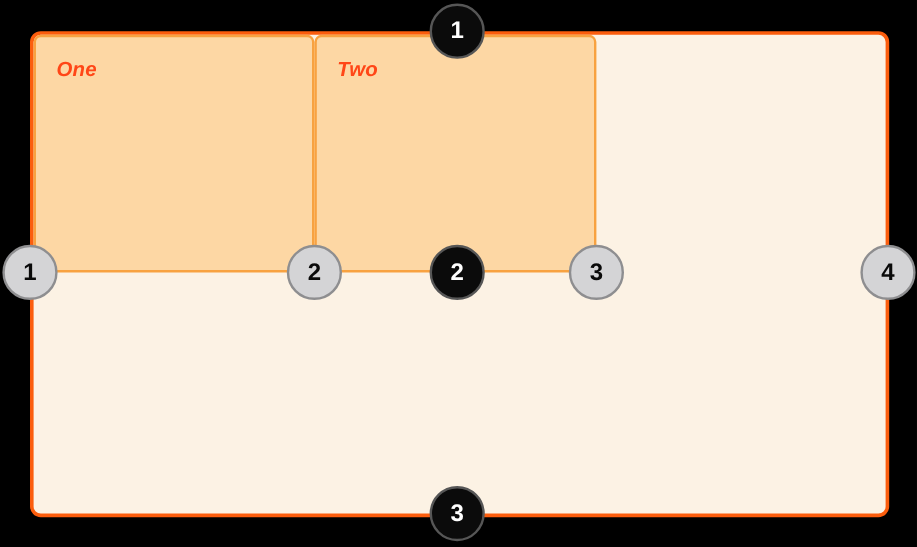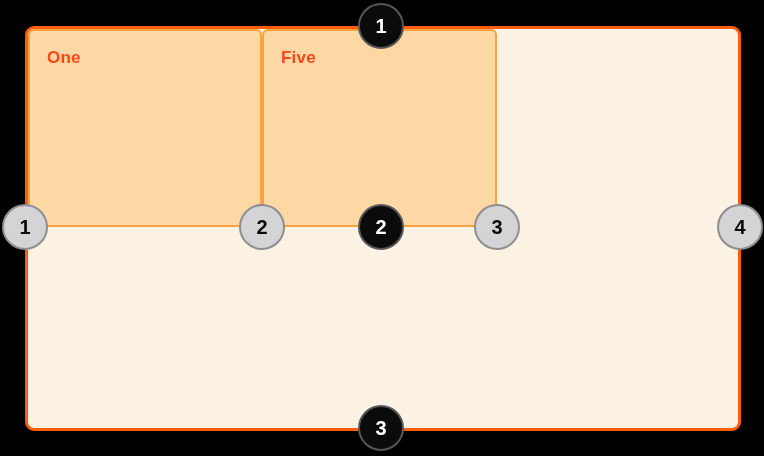--- a/index.html
+++ b/index.html
@@ -29,20 +29,21 @@
     grid-template-columns: 234px 235px 1fr;
     grid-template-rows: 198px 1fr;
     z-index: 1;
   }
   .cell {
     box-sizing: border-box;
     background: #fdd7a4;
     border: 2px solid #f8a240;
     border-radius: 6px;
     padding: 17px 0 0 17px;
+    font-style: italic;
   }
   .cell.empty {
     background: transparent;
     border: none;
   }
   .cell-label {
     color: #ff4617;
     font-size: 17px;
     font-weight: bold;
     letter-spacing: 0.2px;
@@ -82,21 +83,21 @@
 </head>
 <body>
 
 <div class="stage">
 
   <div class="grid-container">
     <div class="cell">
       <span class="cell-label">One</span>
     </div>
     <div class="cell">
-      <span class="cell-label">Five</span>
+      <span class="cell-label">Two</span>
     </div>
     <div class="cell empty">
       <span class="cell-label"></span>
     </div>
   </div>
 
   <div class="marker row-marker m-row-1">
     <span>1</span>
   </div>
   <div class="marker row-marker m-row-2">

